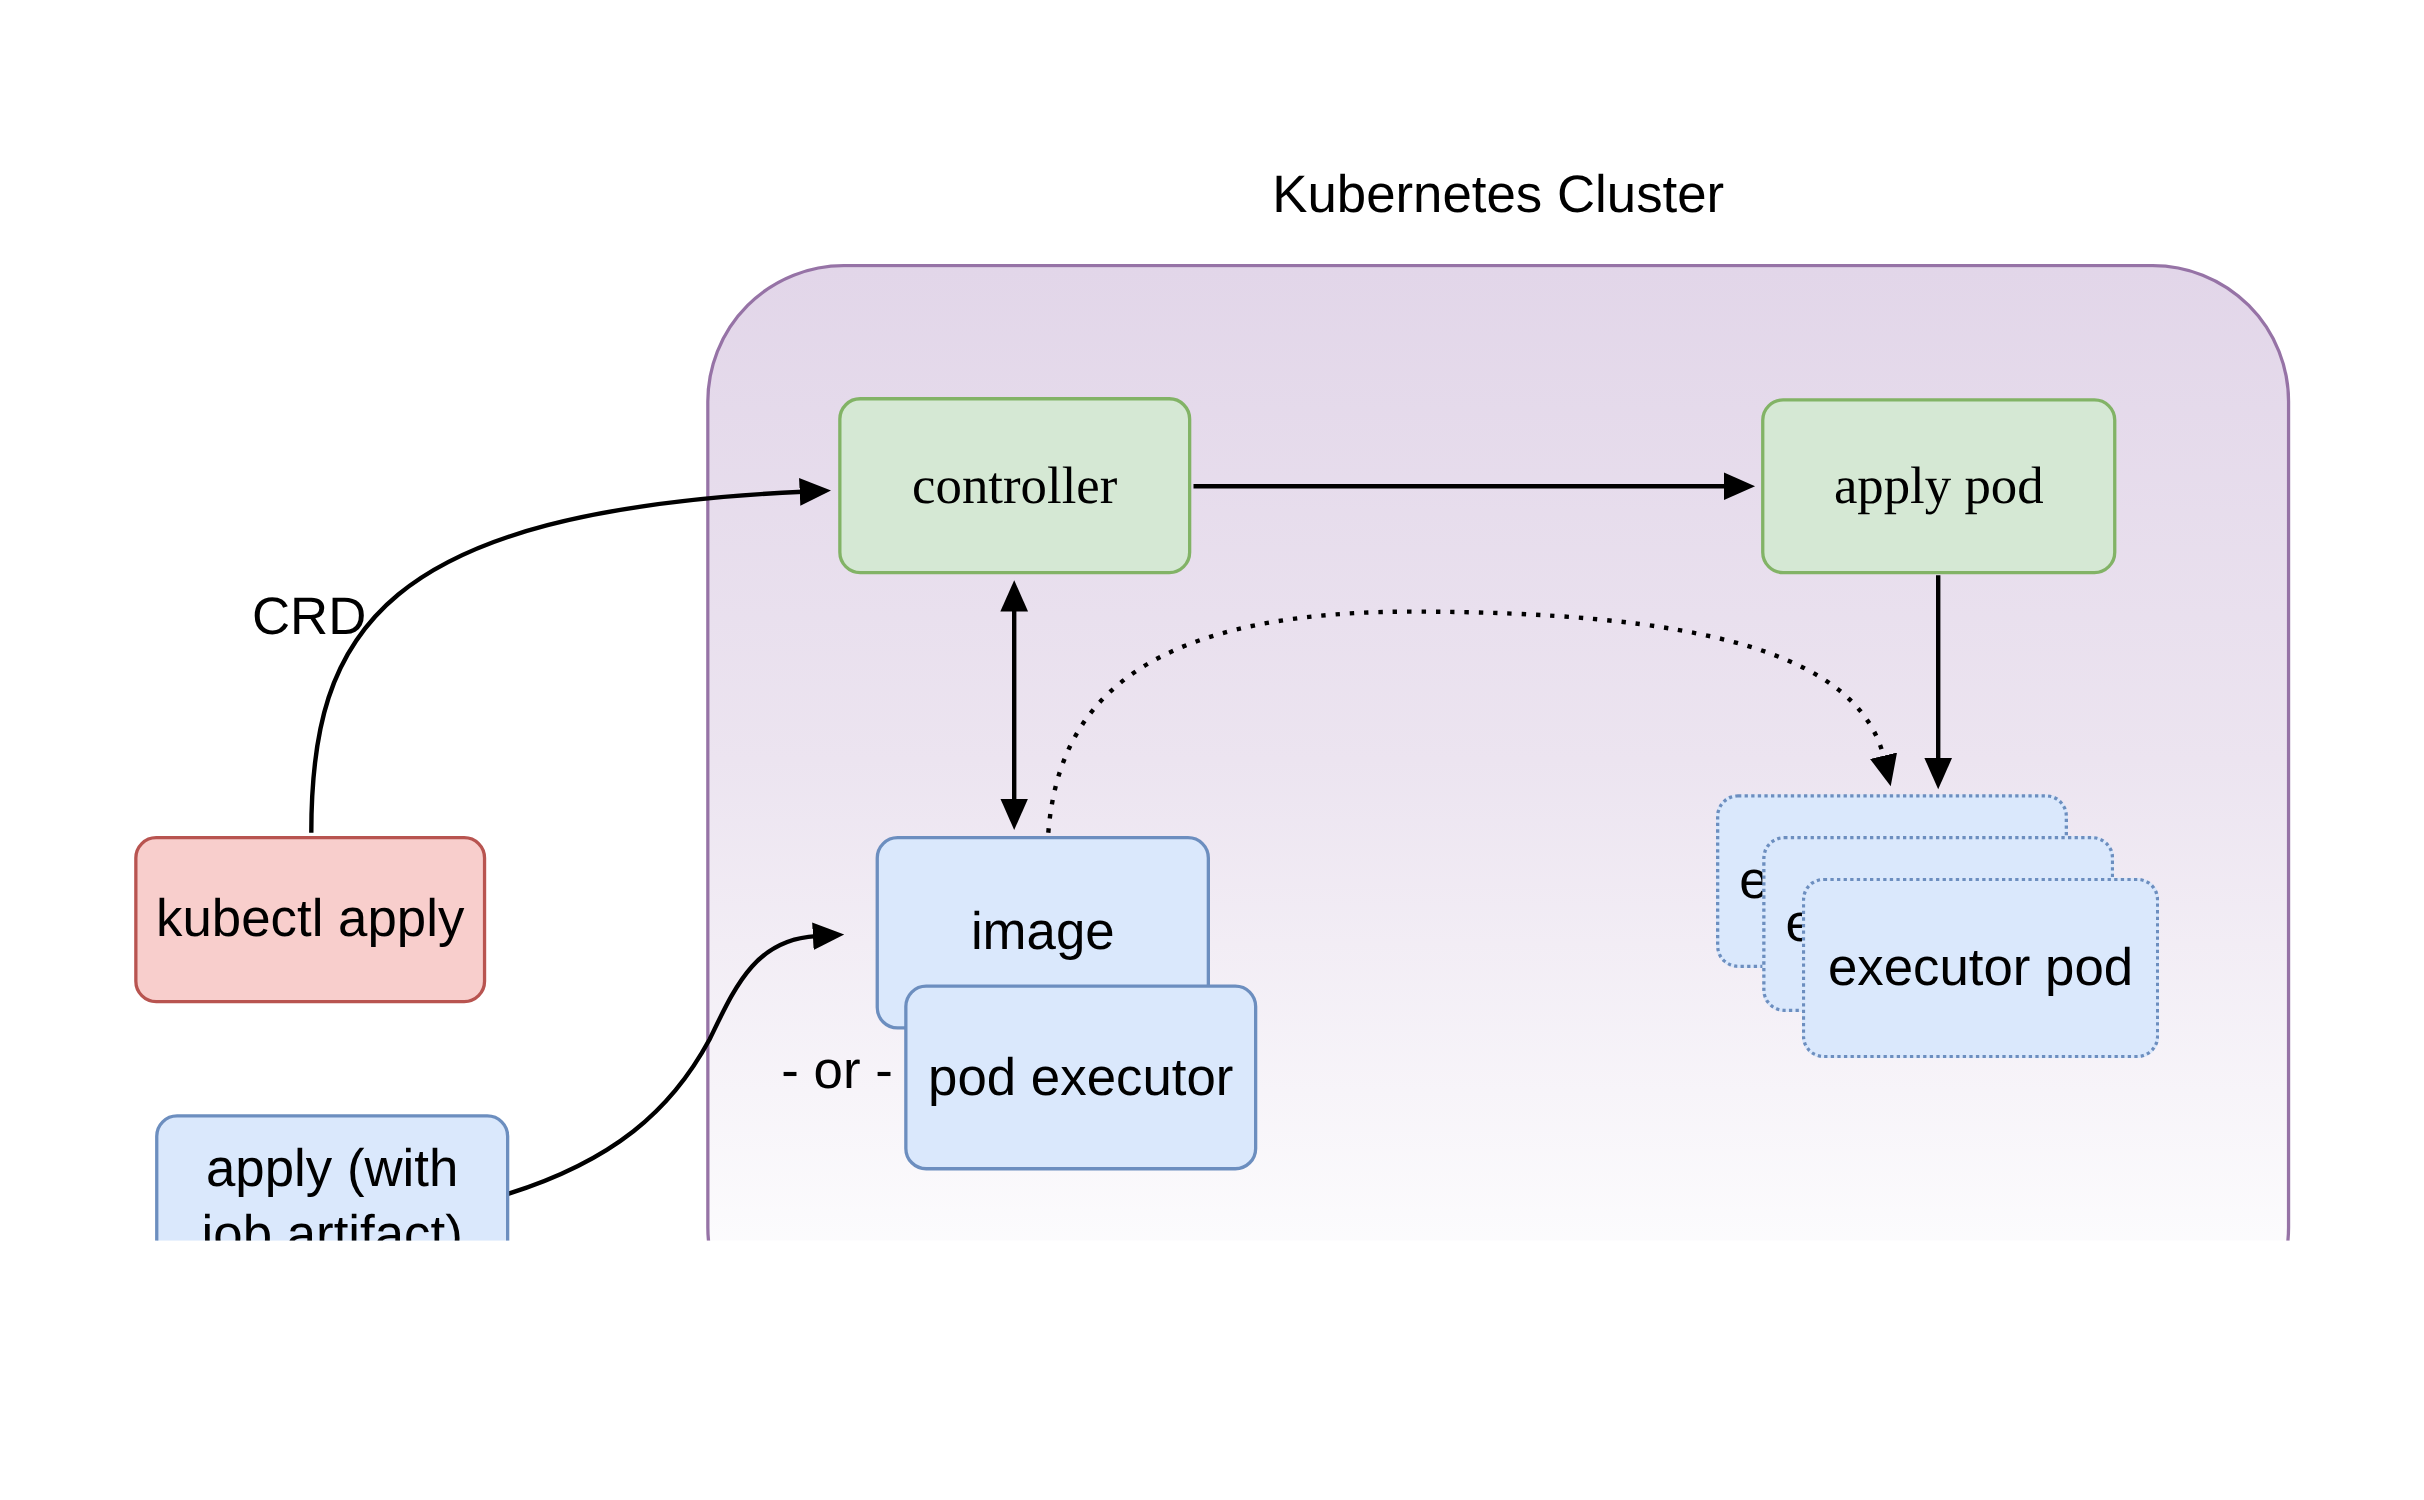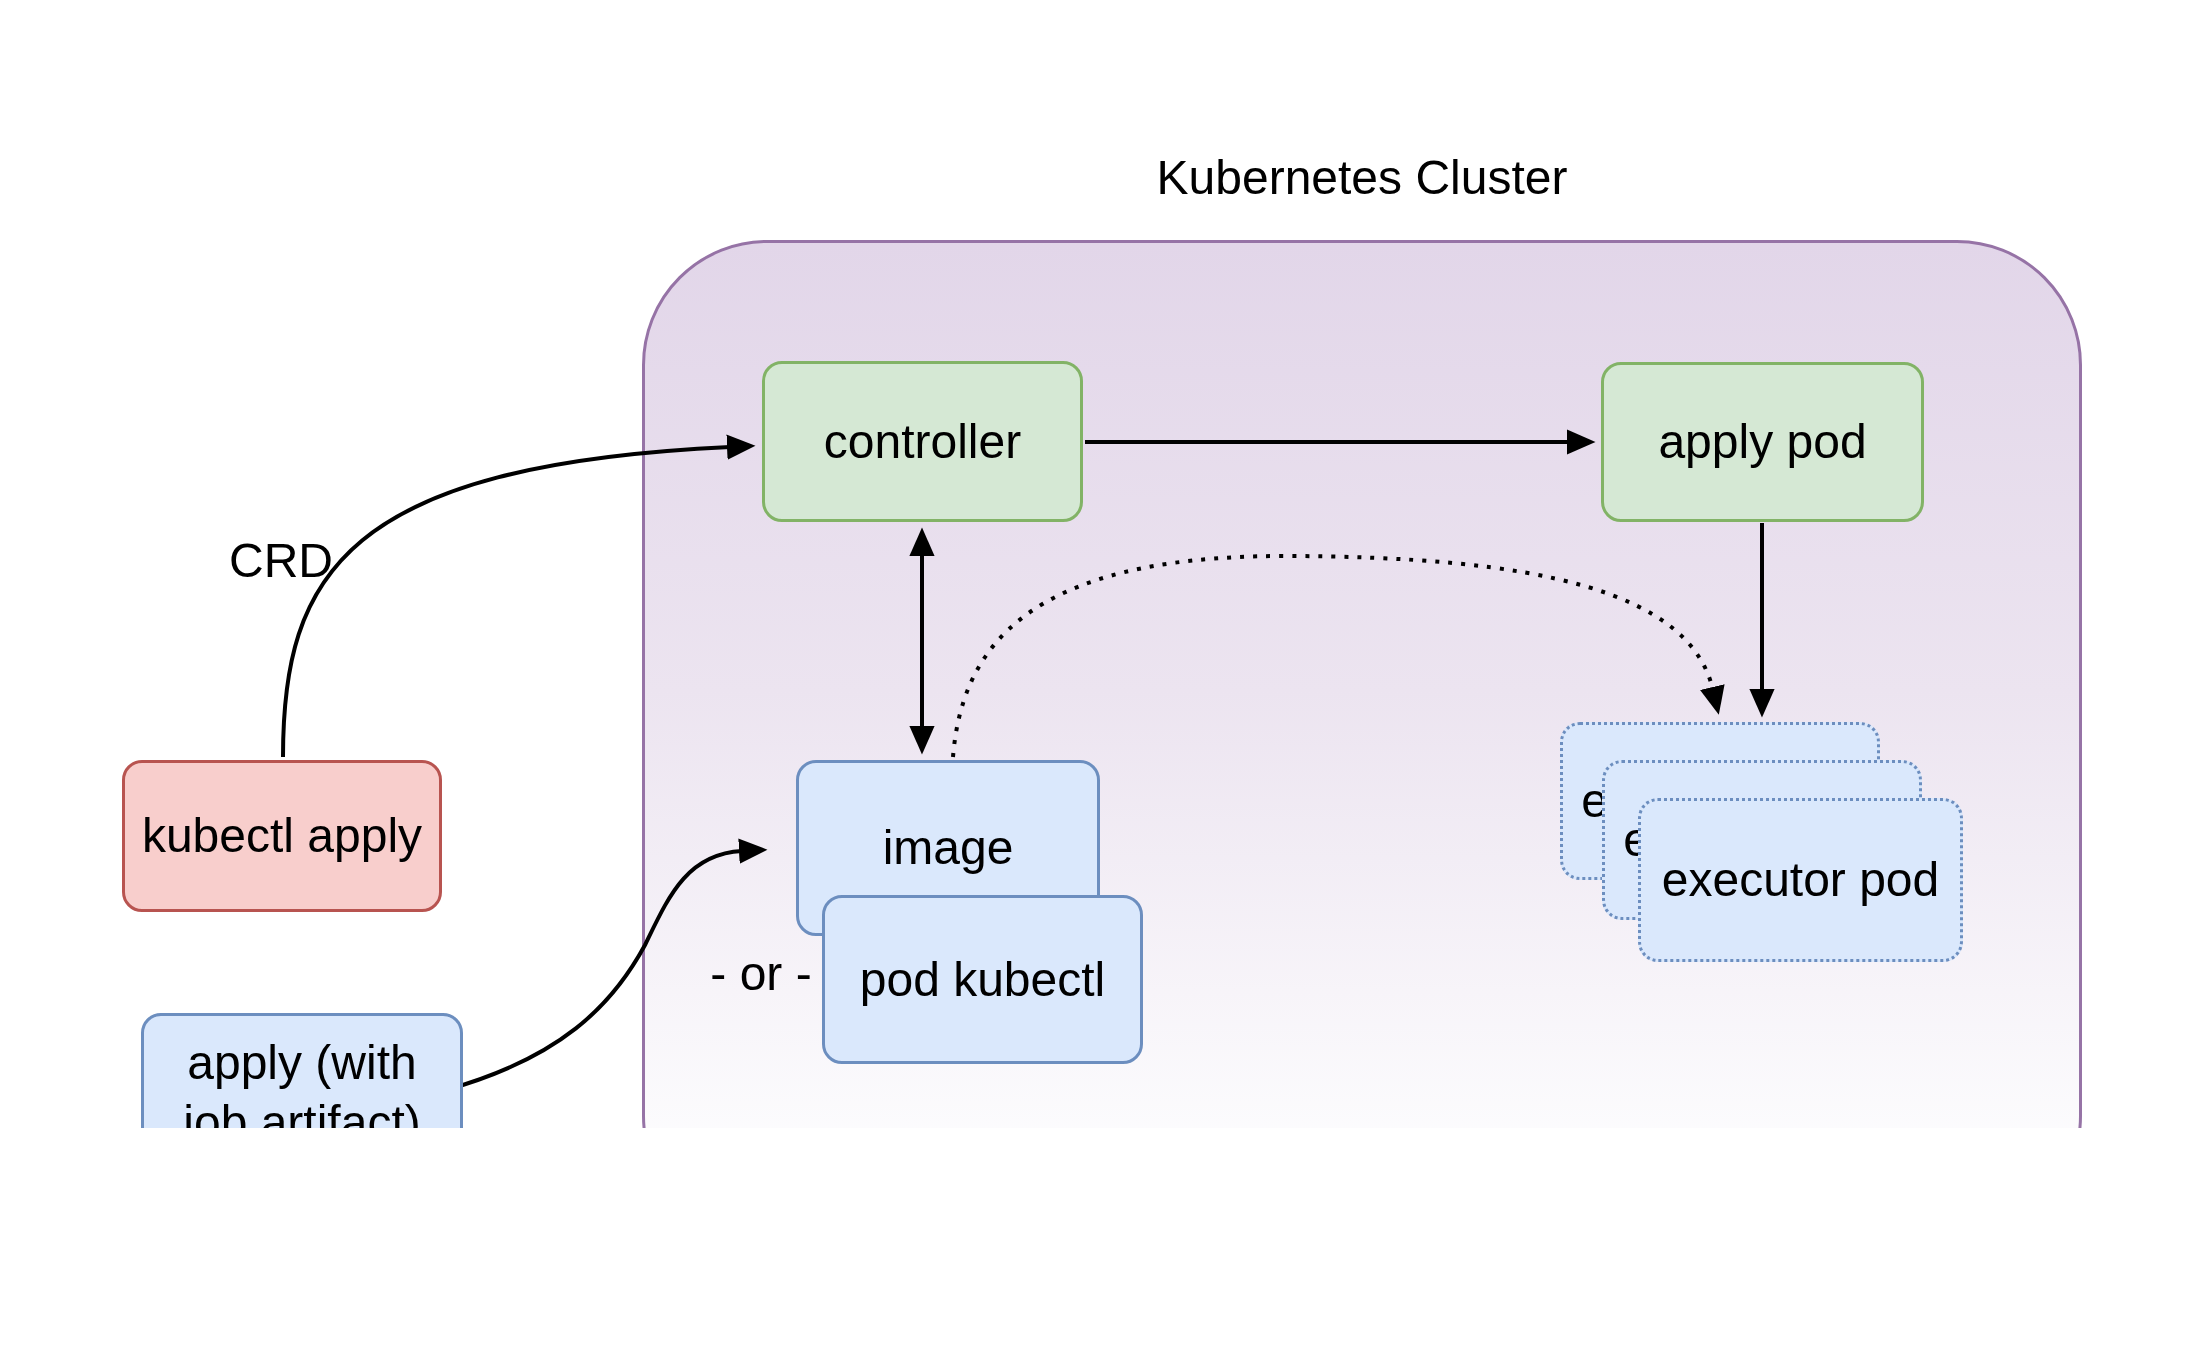--- a/index.html
+++ b/index.html
@@ -24,21 +24,21 @@
   }
   svg.edges{position:absolute; left:0; top:0; width:2204px; height:1364px; pointer-events:none;}
   .edge{fill:none; stroke:var(--arrow); stroke-width:4px;}
   .edge.dotted{stroke-dasharray:4 9;}
   .node{
     position:absolute; box-sizing:border-box;
     display:flex; align-items:center; justify-content:center;
     text-align:center; font-size:48px; line-height:1.25;
     border-radius:20px; white-space:nowrap;
   }
-  .node.green{background:var(--green-fill); border:3px solid var(--green-border);}
+  .node.green{background:var(--green-fill); border:3px solid var(--green-border);font-family:Liberation Serif, serif;}
   .node.blue{background:var(--blue-fill); border:3px solid var(--blue-border);margin-left:19px;}
   .node.blue-dotted{background:var(--blue-fill); border:3.5px dotted var(--blue-border);}
   .node.red{background:var(--red-fill); border:3.5px solid var(--red-border);}
   .node.wrap{white-space:normal; padding:0 8px;}
   #node-kubectl{left:122px; top:760px; width:320px; height:152px;}
   #node-artifact{left:122px; top:1013px; width:322px; height:160px;}
   #node-controller{left:762px; top:361px; width:321px; height:161px;}
   #node-driver{left:1601px; top:362px; width:323px; height:160px;}
   #node-image{left:777px; top:760px; width:304px; height:176px;}
   #node-podtemplate{left:803px; top:895px; width:321px; height:169px;}
@@ -76,21 +76,21 @@
   <div class="node red" id="node-kubectl">kubectl apply</div>
 
   <div class="node blue wrap" id="node-artifact">apply (with job artifact)</div>
 
   <div class="node green" id="node-controller">controller</div>
 
   <div class="node green" id="node-driver">apply pod</div>
 
   <div class="node blue" id="node-image">image</div>
 
-  <div class="node blue" id="node-podtemplate">pod kubectl</div>
+  <div class="node blue" id="node-podtemplate">pod executor</div>
 
   <div class="node blue-dotted" id="node-exec-back">executor pod</div>
 
   <div class="node blue-dotted" id="node-exec-mid">executor pod</div>
 
   <div class="node blue-dotted" id="node-exec-front">executor pod</div>
 
   <div class="floating-label" id="label-crd">CRD</div>
 
   <div class="floating-label" id="label-or">- or -</div>

